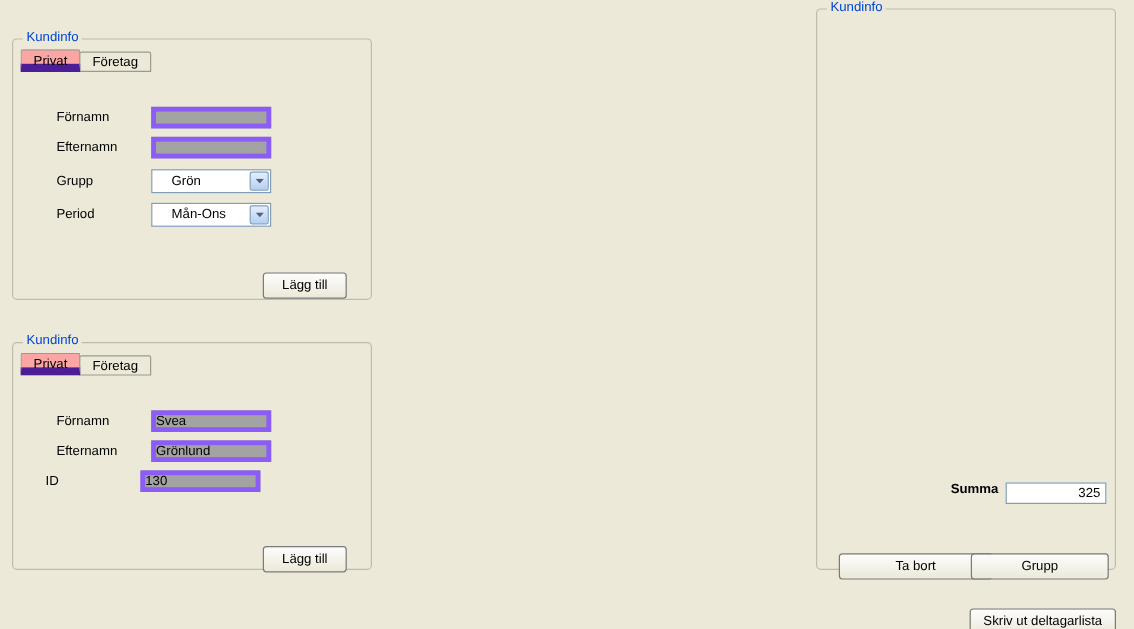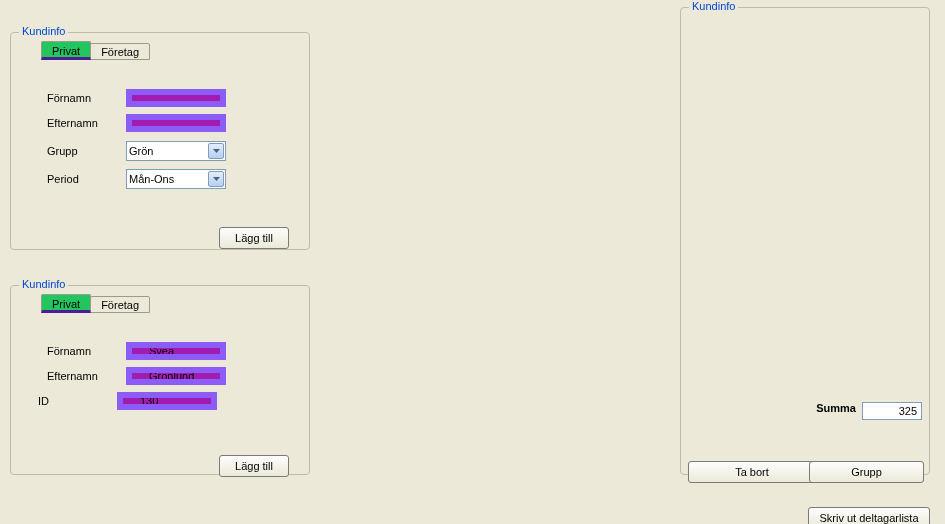--- a/index.html
+++ b/index.html
@@ -41,60 +41,59 @@
     border-bottom: 1px solid #9C9A8C;
     background: #ECE9D8;
     padding: 2px 10px 0 10px;
     font-size: 11px;
     margin-right: -1px;
     height: 17px;
     box-sizing: border-box;
     border-radius: 2px 2px 0 0;
   }
   .tab.active {
-    background: #22c55e;
-    border-bottom: 3px solid #4c1d95;
+    background: #fca5a5;
+    border-bottom: 7px solid #4c1d95;
     height: 19px;
     margin-top: -2px;
     padding-top: 3px;
     z-index: 2;
     position: relative;
-    margin-left: 24px;
   }
   .form-row {
     position: absolute;
     display: flex;
     align-items: center;
     height: 20px;
   }
   .form-label {
     width: 79px;
     font-size: 11px;
     margin-left: 24px;
   }
   input.text {
     width: 100px;
     height: 18px;
-    border: 6px solid #8b5cf6;
-    background: #a21caf;
+    border: 4px solid #8b5cf6;
+    background: #a3a3a3;
     font-family: Tahoma, sans-serif;
     font-size: 11px;
-    padding: 0 17px;
+    padding: 0 0;
     box-sizing: border-box;
   }
   .select {
     width: 100px;
     height: 20px;
     border: 1px solid #7F9DB9;
     background: #fff;
     font-size: 11px;
     box-sizing: border-box;
     display: flex;
     align-items: center;
-    padding: 0 2px;
+    padding: 0 16px;
     position: relative;
   }
   .select .arrow {
     position: absolute;
     right: 1px;
     top: 1px;
     width: 16px;
     height: 16px;
     background: linear-gradient(#E4EEFD, #B5D0F0);
     border: 1px solid #7F9DB9;
@@ -127,21 +126,21 @@
     font-size: 11px;
     white-space: pre;
   }
   .summa-row {
     position: absolute;
     display: flex;
     align-items: flex-start;
   }
   .summa-label { font-weight: bold; font-size: 11px; margin-right: 6px;}
   input.summa-val {
-    width: 60px;
+    width: 84px;
     height: 18px;
     border: 1px solid #7F9DB9;
     background: #fff;
     font-size: 11px;
     text-align: right;
     padding: 0 4px;
     box-sizing: border-box;
     font-family: Tahoma, sans-serif;
   }
 </style>
@@ -216,17 +215,17 @@
 
 <div class="groupbox" style="left:680px; top:7px; width:250px; height:468px;">
   <span class="groupbox-title">Kundinfo</span>
 
 
   <div class="summa-row" style="right:7px; top:394px;">
     <span class="summa-label">Summa</span>
     <input class="summa-val" type="text" readonly="" value="325" style="">
   </div>
 
-  <button class="btn" style="position:absolute; left:7px; top:434px; width:128px;">Ta bort</button>
+  <button class="btn" style="position:absolute; left:18px; top:434px; width:128px;">Ta bort</button>
   <button class="btn" style="position:absolute; left:128px; top:434px; width:115px;">Grupp</button>
 </div>
 
 <button class="btn" style="position:absolute; left:808px; top:488px; width:122px;">Skriv ut deltagarlista</button>
 
 </body></html>

